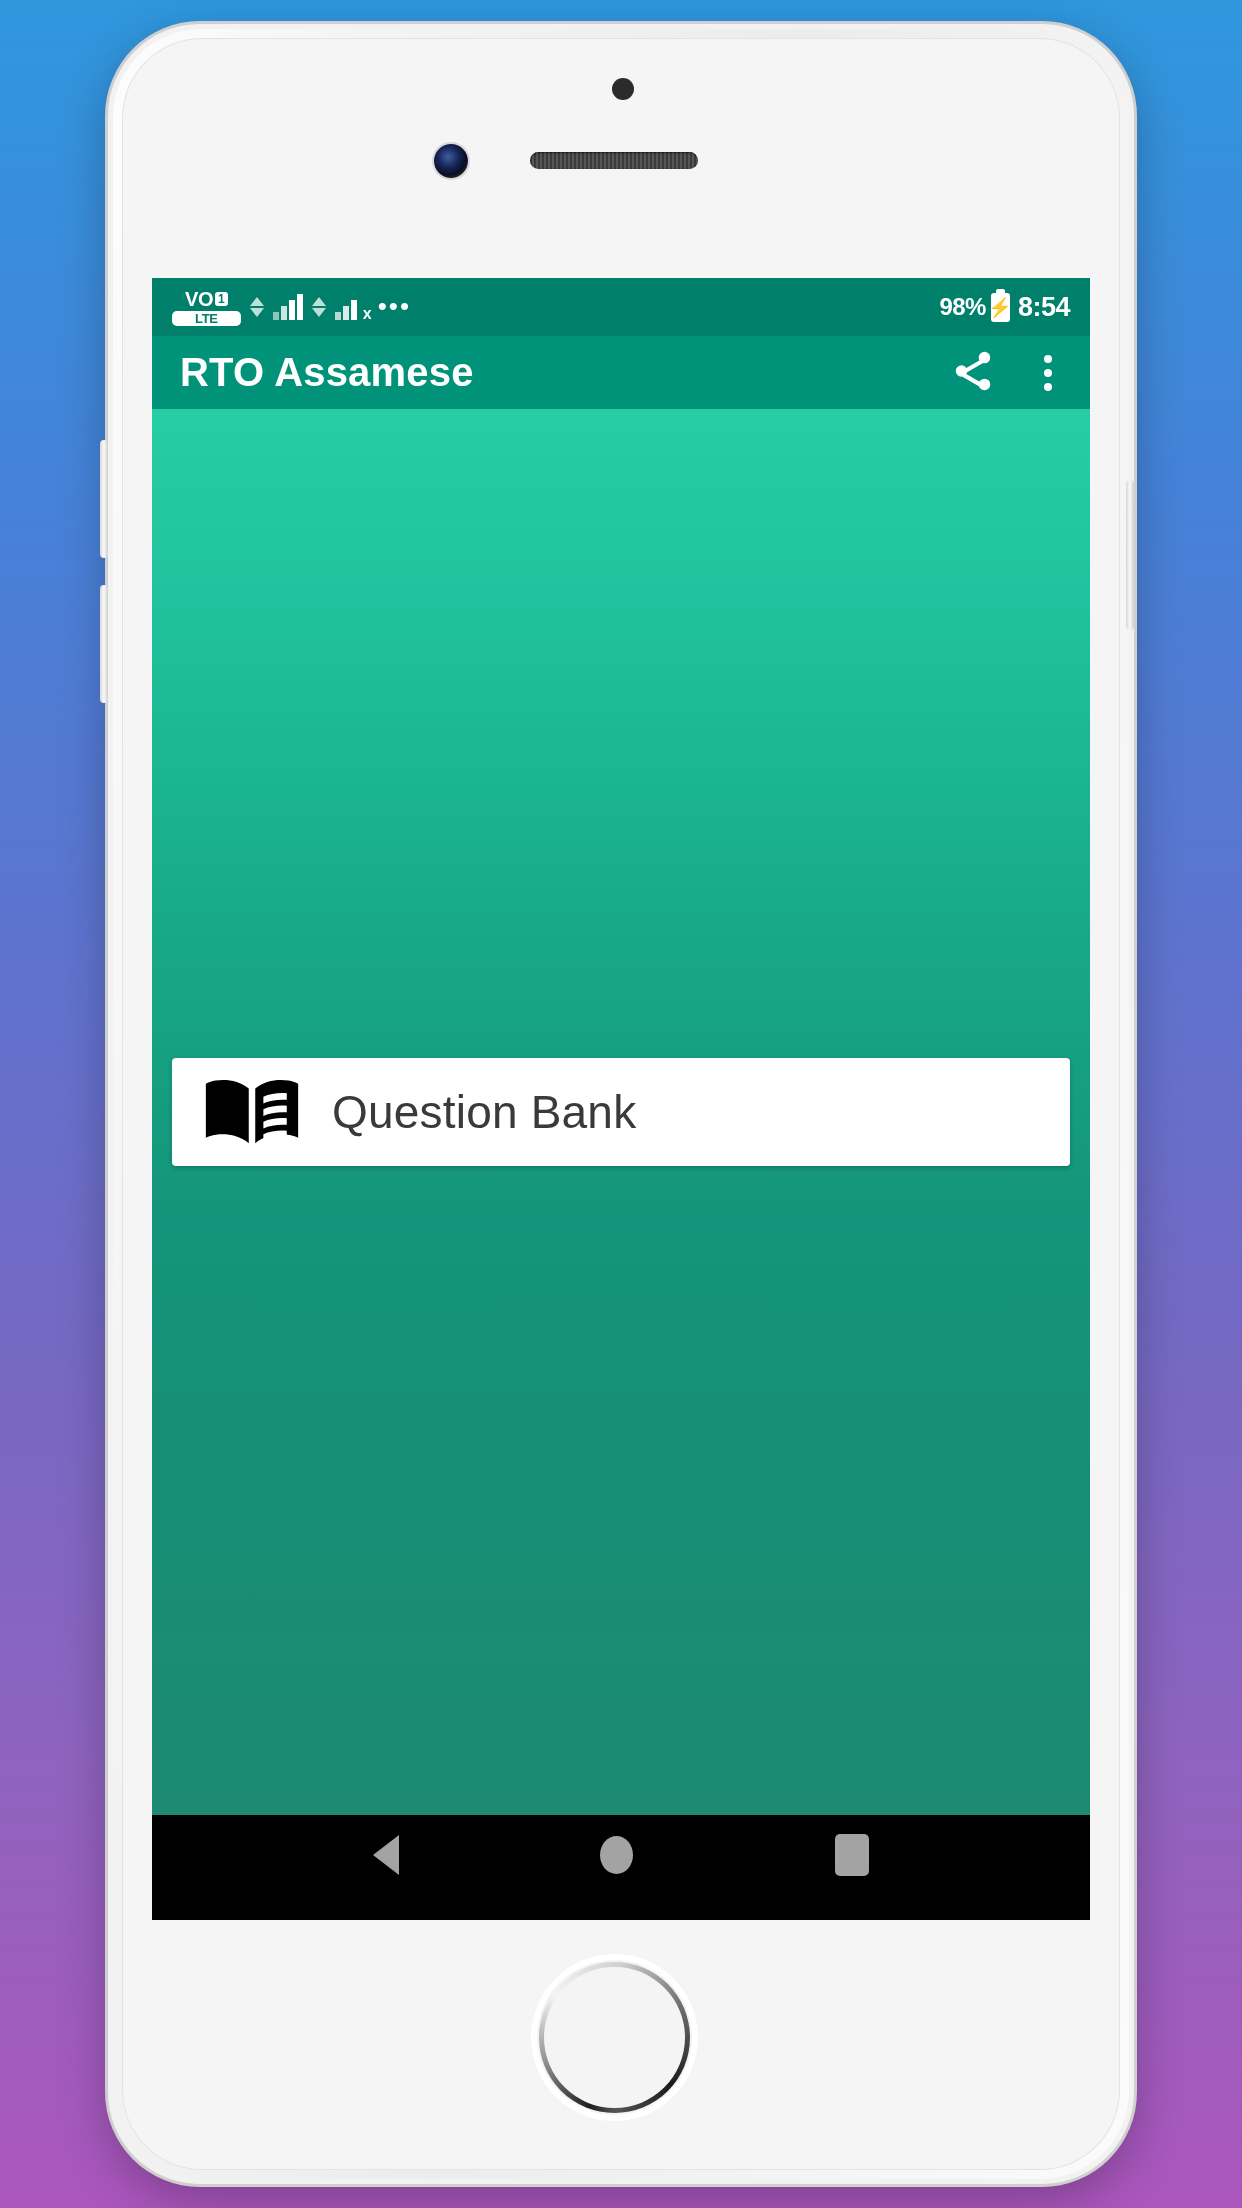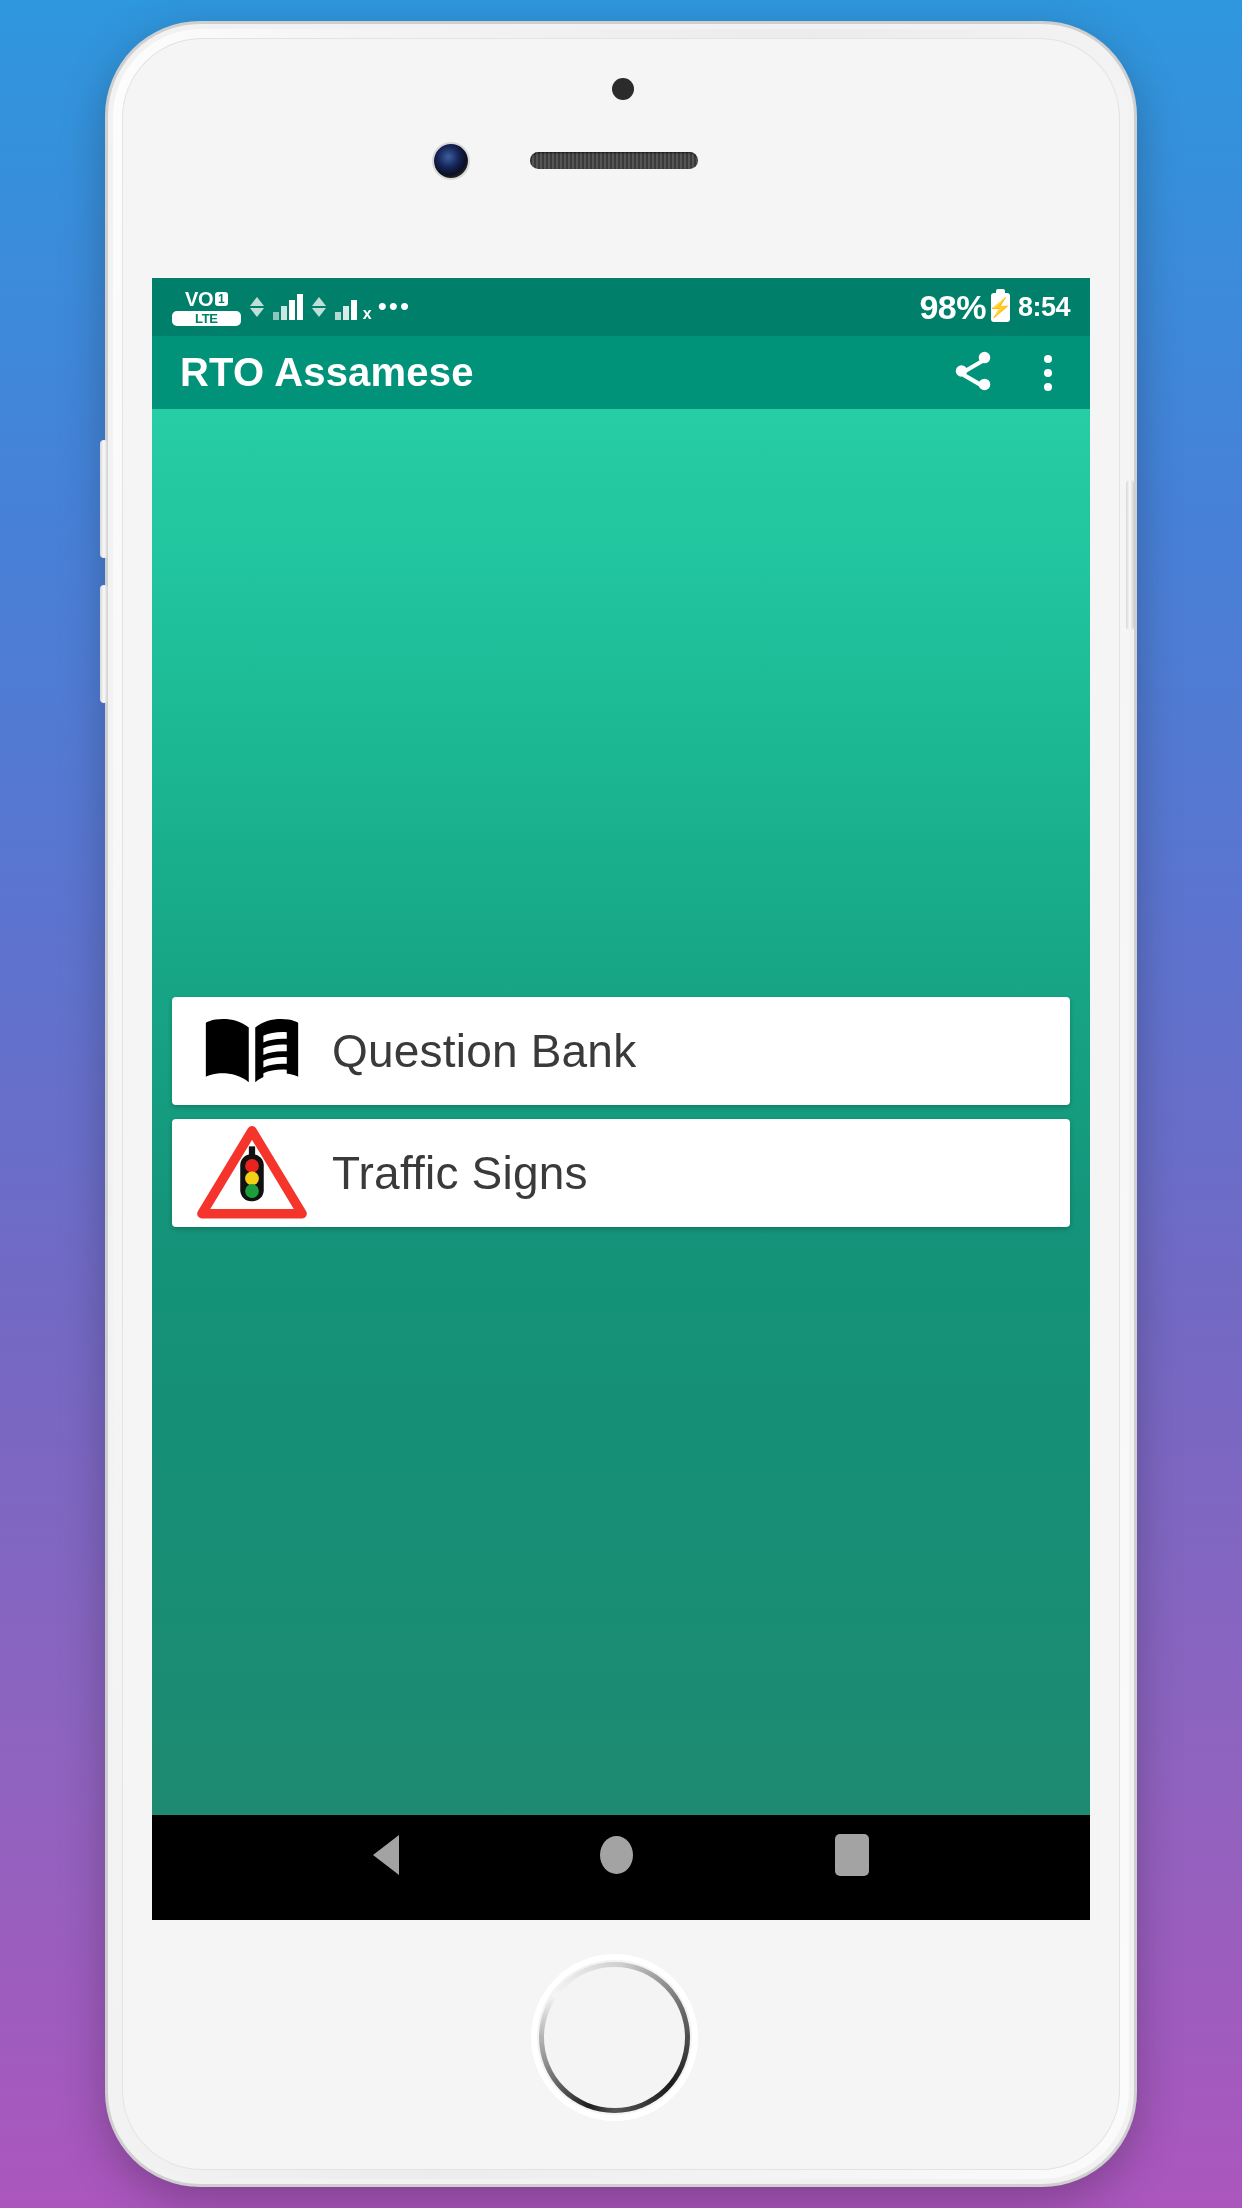--- a/index.html
+++ b/index.html
@@ -122,21 +122,21 @@
   .signal-full .s3{ left:16px;width:6px; height:20px;}
   .signal-full .s4{ left:24px;width:6px; height:26px;}
   .signal-x{ position:relative; width:34px; height:26px; }
   .signal-x .s1{ left:0;  width:6px; height:8px; opacity:.7;}
   .signal-x .s2{ left:8px; width:6px; height:14px;opacity:.85;}
   .signal-x .s3{ left:16px;width:6px; height:20px;}
   .signal-x .xm{ position:absolute; right:-3px; bottom:-2px; font-size:16px; font-weight:bold; color:#fff; line-height:1;}
 
   .dots-more{ font-size:26px; letter-spacing:2px; line-height:0.6; color:#fff; }
 
-  #battery-pct{ font-size:34px; font-weight:bold; letter-spacing:-.5px; }
+  #battery-pct{ font-size:24px; font-weight:bold; letter-spacing:-.5px; }
   #clock{ font-size:27px; font-weight:bold; letter-spacing:-.5px; margin-left:3px;text-align:right;}
   .battery-icon{
     width:19px; height:29px; border-radius:3px; background:#fff;
     position:relative; margin:0 3px;
     display:flex; align-items:center; justify-content:center;
   }
   .battery-icon::before{
     content:""; position:absolute; top:-4px; left:5px; width:9px; height:4px;
     background:#fff; border-radius:2px 2px 0 0;
   }
@@ -282,33 +282,20 @@
             <path d="M39 14.6c4-1.9 9.4-2.6 14.4-2.2v4.1c-5-.4-10.4.3-14.4 2.2z"></path>
             <path d="M39 22.3c4-1.9 9.4-2.6 14.4-2.2v4.1c-5-.4-10.4.3-14.4 2.2z"></path>
             <path d="M39 30c4-1.9 9.4-2.6 14.4-2.2v4.1c-5-.4-10.4.3-14.4 2.2z"></path>
             <path d="M39 37.7c4-1.9 9.4-2.6 14.4-2.2v4.1c-5-.4-10.4.3-14.4 2.2z"></path>
           </g>
         </svg>
       </div>
       <div class="menu-label">Question Bank</div>
     </div>
 
-    <div class="menu-button">
-      <div class="menu-icon-wrap">
-        <svg width="110" height="94" viewBox="0 0 70 60">
-          <path d="M35 3 L67 56 L3 56 Z" fill="#ffffff" stroke="#f5352b" stroke-width="6" stroke-linejoin="round"></path>
-          <rect x="27.5" y="18" width="15" height="30" rx="7" fill="#111"></rect>
-          <rect x="33" y="13" width="4" height="6" fill="#111"></rect>
-          <circle cx="35" cy="25.5" r="4.4" fill="#e8231e"></circle>
-          <circle cx="35" cy="33.5" r="4.4" fill="#f2d018"></circle>
-          <circle cx="35" cy="41.5" r="4.4" fill="#1d9e3c"></circle>
-        </svg>
-      </div>
-      <div class="menu-label">Traffic Signs</div>
-    </div>
 
   </div>
 
   <div id="nav-bar">
     <div id="nav-back-button"></div>
     <div id="nav-home-button"></div>
     <div id="nav-recents-button"></div>
   </div>
 </div>
 

